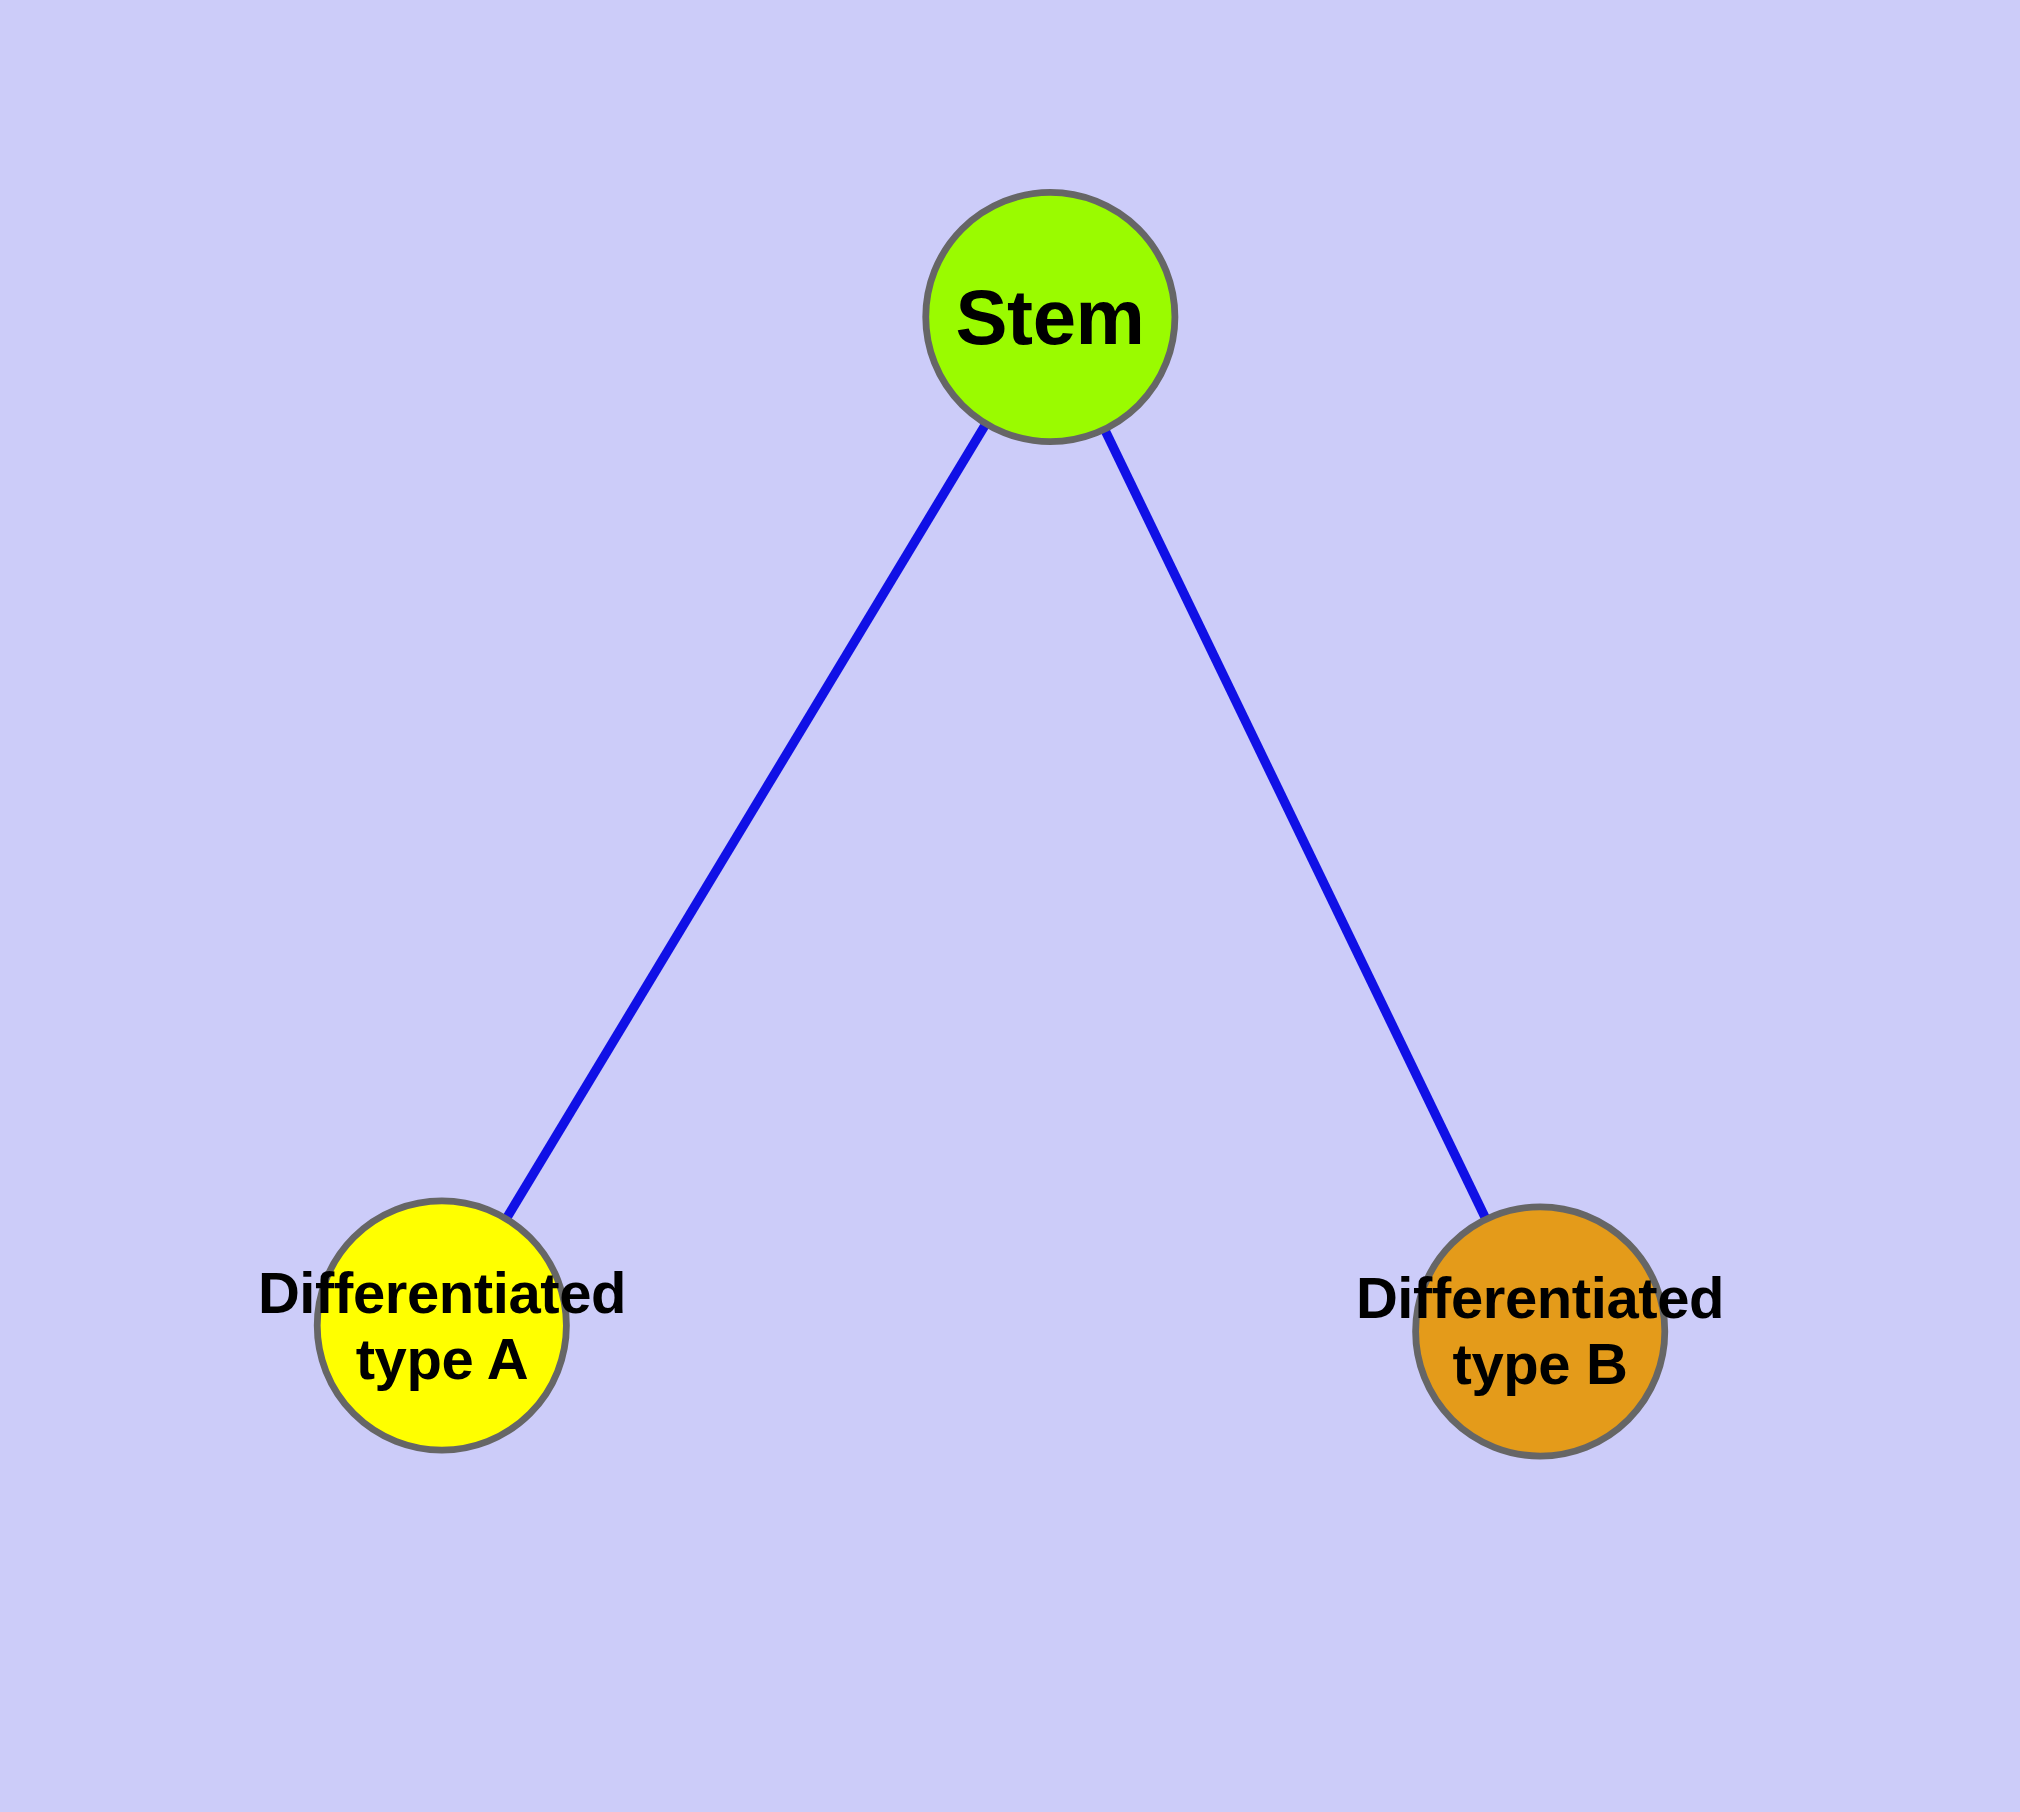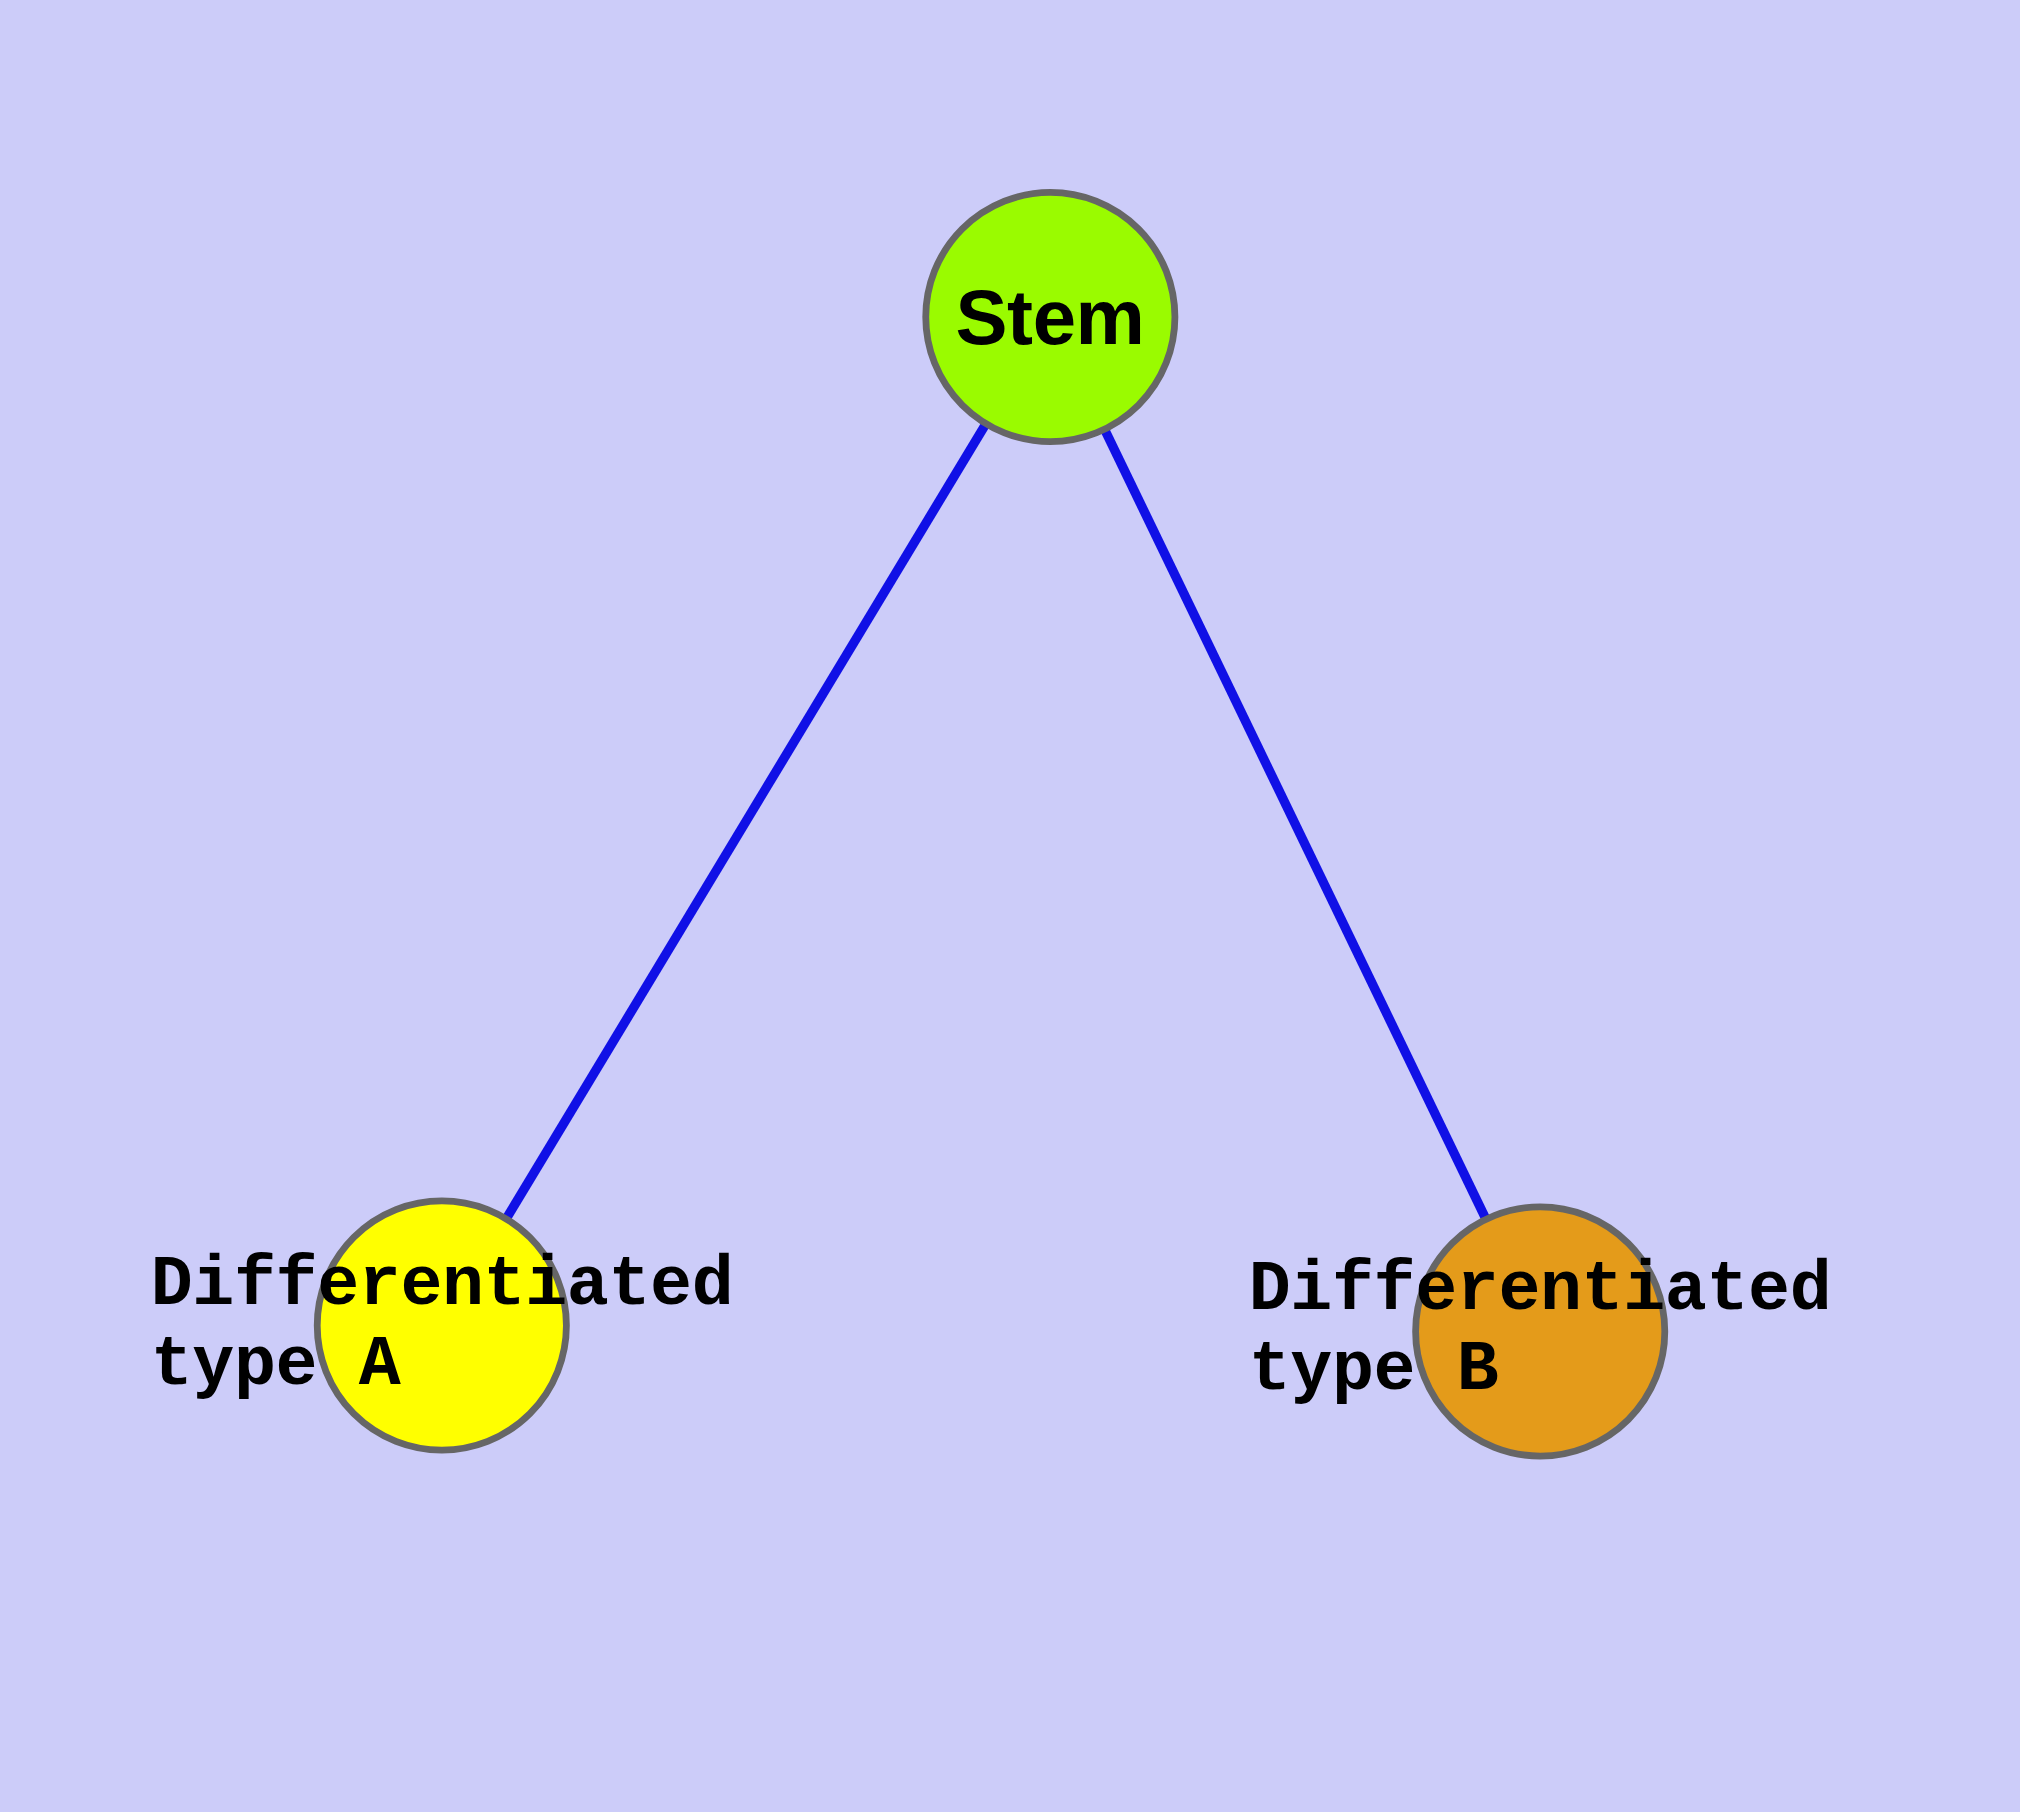--- a/index.html
+++ b/index.html
@@ -27,32 +27,32 @@
     left: 0;
     top: 0;
     width: 2021px;
     height: 1812px;
   }
   .node-label {
     position: absolute;
     color: #000000;
     font-weight: bold;
     font-family: "Liberation Sans", sans-serif;
+    text-align: center;
     white-space: pre;
     line-height: 1.14;
     letter-spacing: -0.4px;
     pointer-events: none;
     transform: translate(-50%, -50%);
   }
   .label-stem {
     font-size: 78px;
   }
   .label-diff {
-    font-size: 70px;
-    font-family: Liberation Mono, monospace;
+    font-size: 58px;
   }
 </style>
 </head>
 <body>
 
 <div id="canvas" style="width: 2021px; height: 1812px;">
 
   <div class="bg-plane" style="background: rgb(204, 204, 249); width: 2021px; height: 1812px;"></div>
 
   <svg id="graph-svg" viewBox="0 0 2384 2138">

